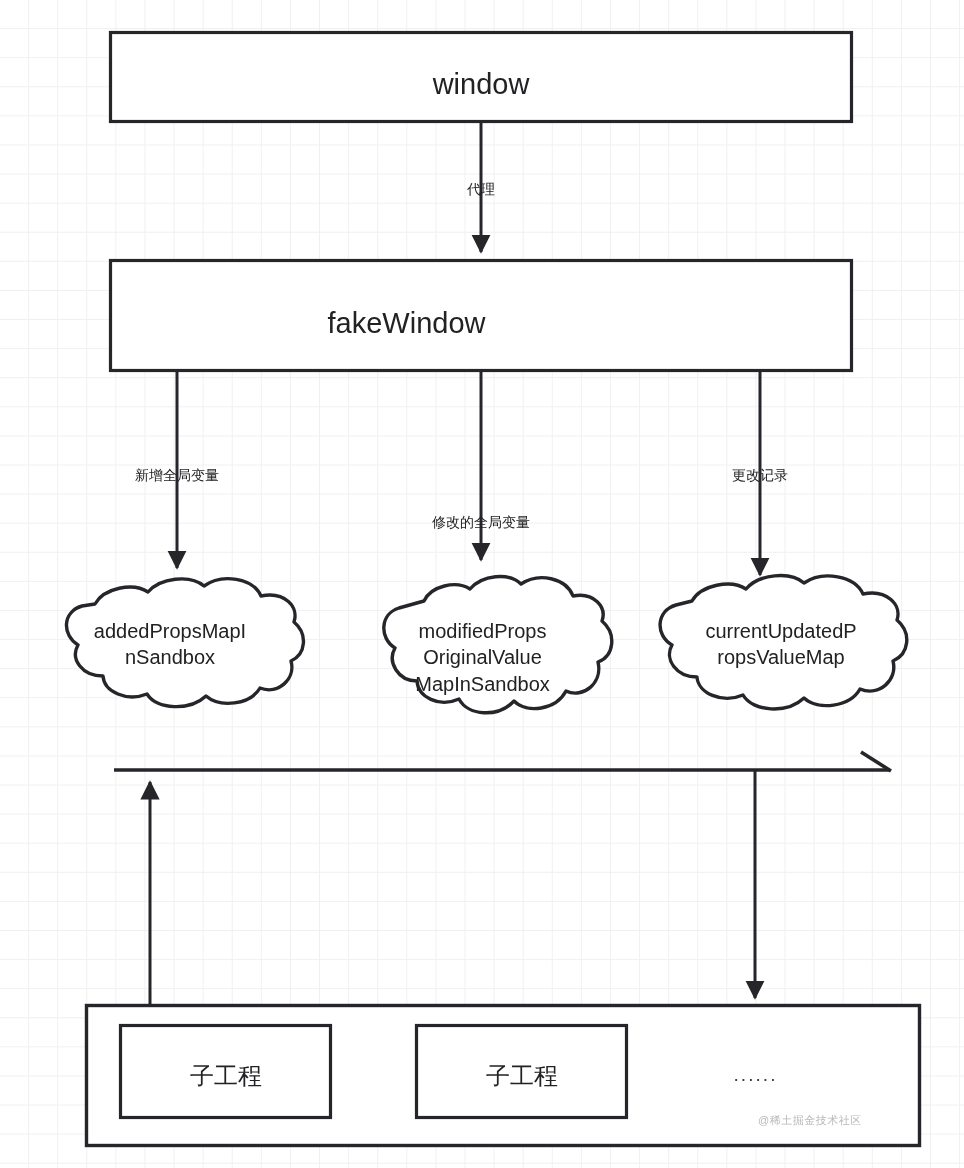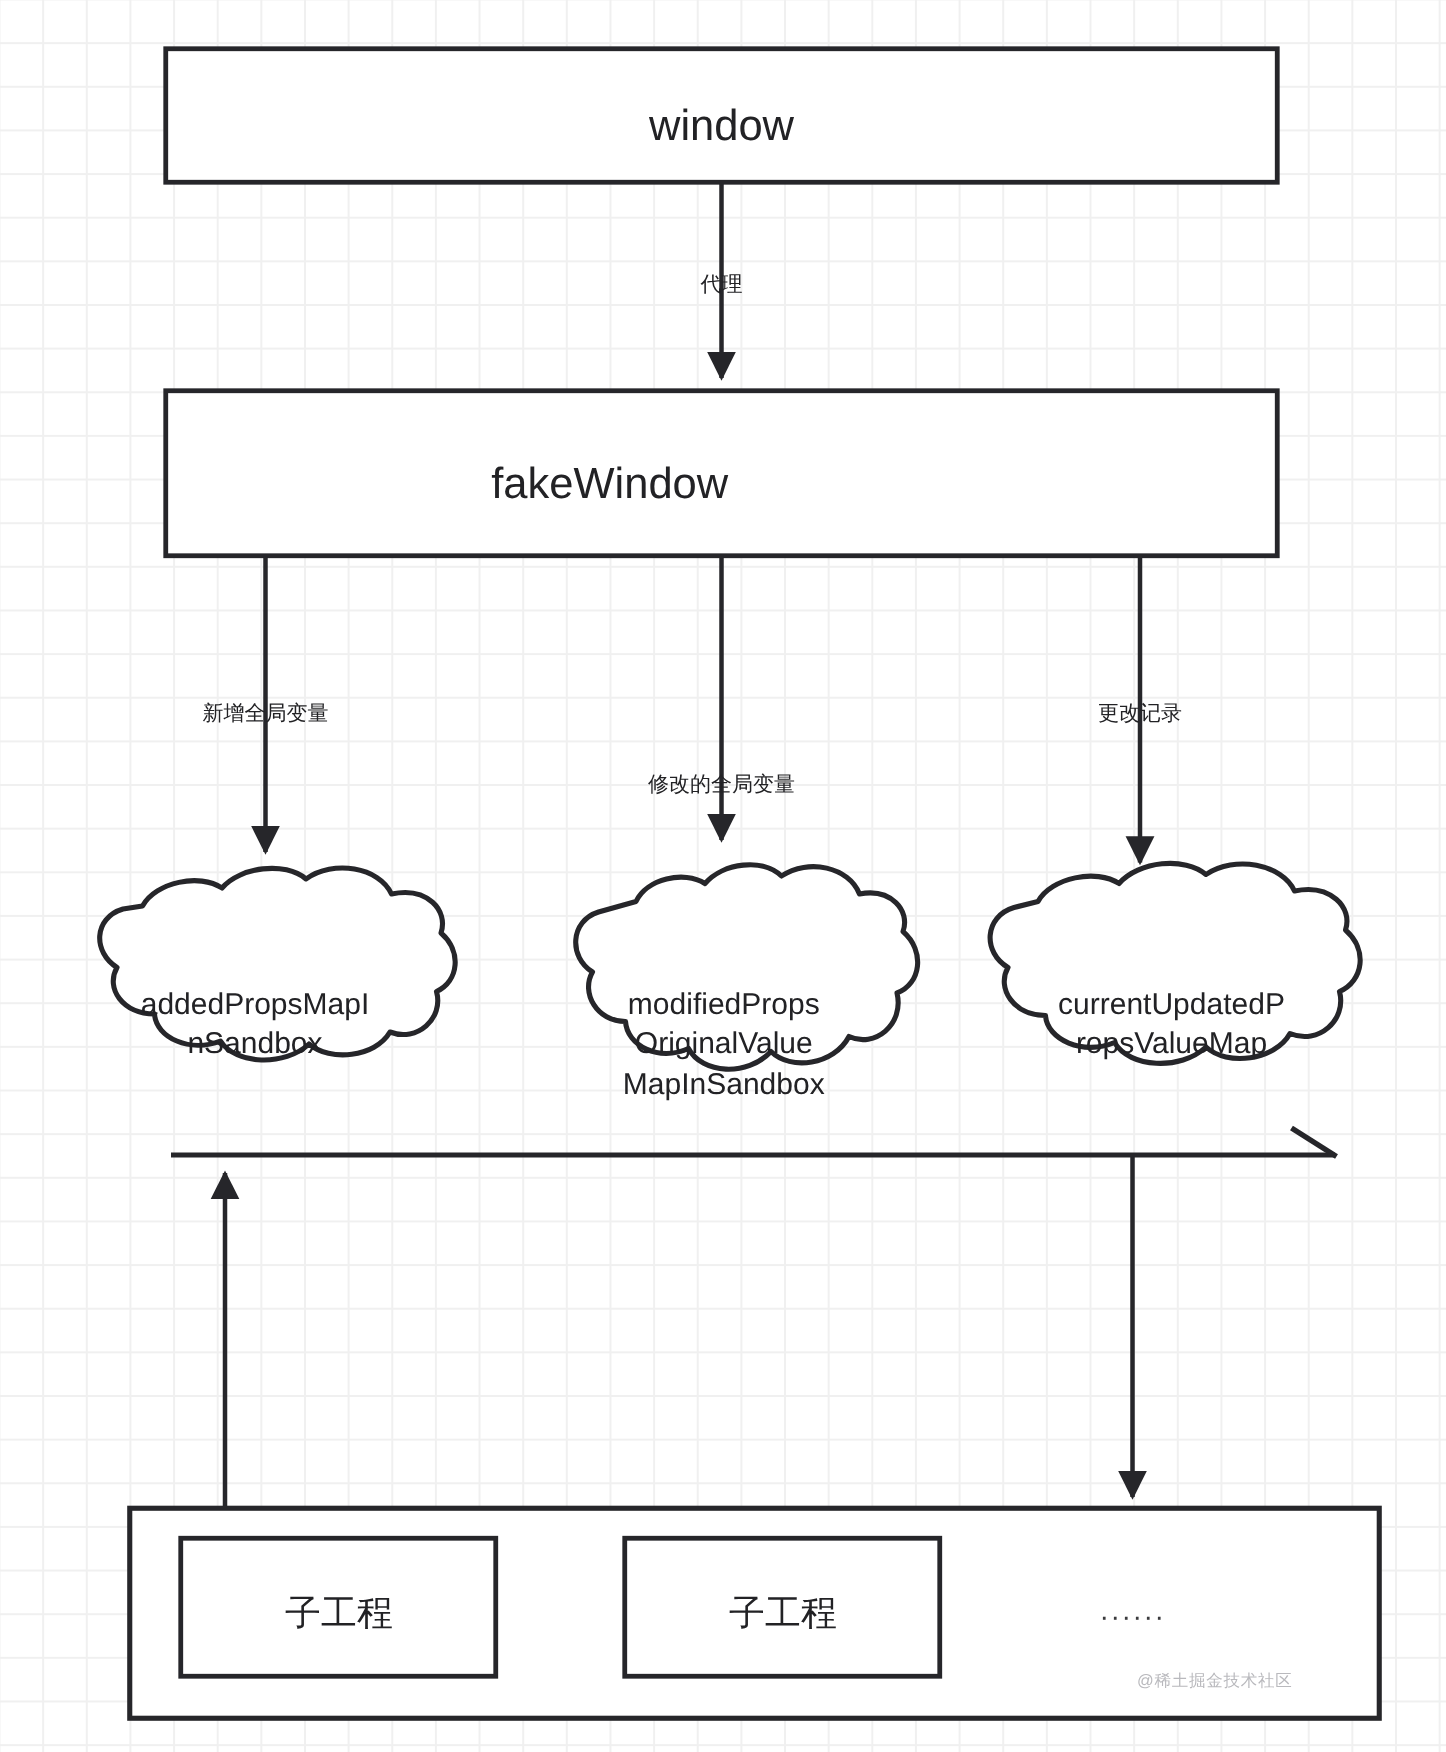--- a/index.html
+++ b/index.html
@@ -39,21 +39,20 @@
     font-weight: 400;
   }
   .box-label {
     font-size: 29px;
   }
   .edge-label {
     font-size: 14px;
   }
   .cloud-label {
     font-size: 20px;
-    margin-top: 39px;
   }
   .sub-label {
     font-size: 24px;
   }
   .dots-label {
     font-size: 19px;
     letter-spacing: 1px;
     color: #3a3a3d;
   }
   .watermark {

